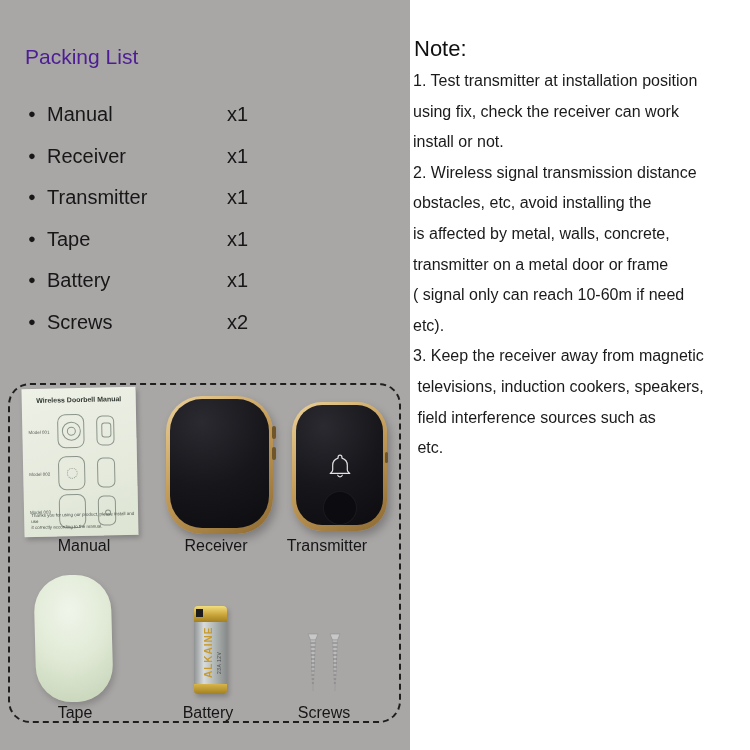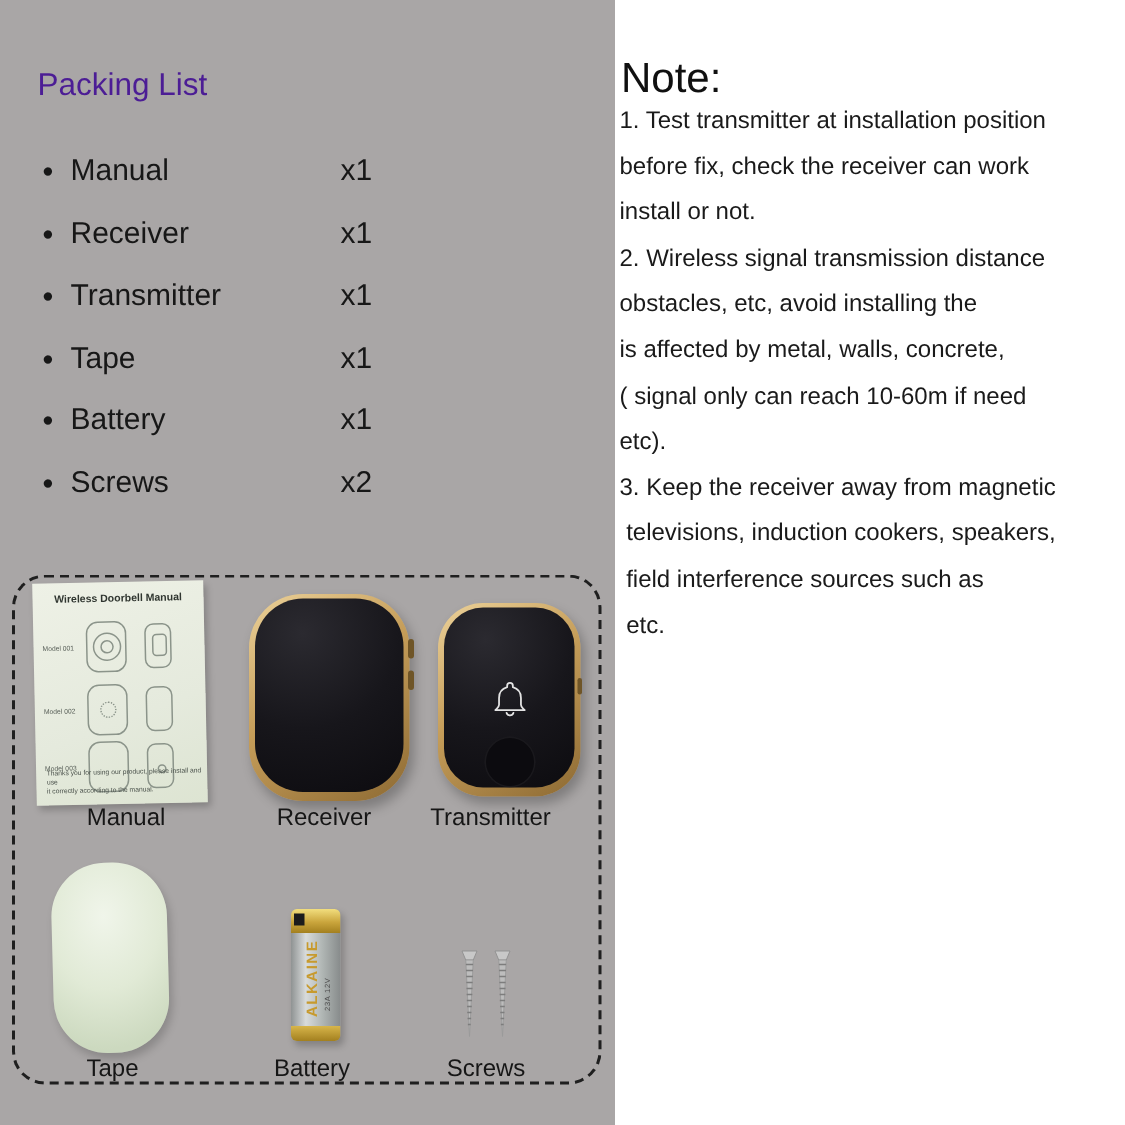--- a/index.html
+++ b/index.html
@@ -90,21 +90,21 @@
   
   .prod-label{position:absolute;transform:translateX(-50%);font-size:16px;color:#161616;white-space:nowrap;}
   .lbl-manual{left:84px;top:537px;}
   .lbl-receiver{left:216px;top:537px;}
   .lbl-transmitter{left:327px;top:537px;}
   .lbl-tape{left:75px;top:704px;}
   .lbl-battery{left:208px;top:704px;}
   .lbl-screws{left:324px;top:704px;}
 
   
-  .note-title{position:absolute;left:414px;top:36px;font-size:28px;color:#101010;}
+  .note-title{position:absolute;left:414px;top:36px;font-size:22px;color:#101010;}
   .note-lines{position:absolute;left:413px;top:72px;width:337px;}
   .note-line{height:30.6px;font-size:16px;color:#1a1a1a;white-space:pre;}
 </style>
 </head>
 <body>
 
 <div class="page">
 
   <div class="gray-panel"></div>
 
@@ -215,25 +215,26 @@
   <div class="prod-label lbl-manual">Manual</div>
   <div class="prod-label lbl-receiver">Receiver</div>
   <div class="prod-label lbl-transmitter">Transmitter</div>
   <div class="prod-label lbl-tape">Tape</div>
   <div class="prod-label lbl-battery">Battery</div>
   <div class="prod-label lbl-screws">Screws</div>
 
   <div class="note-title">Note:</div>
   <div class="note-lines">
     <div class="note-line">1. Test transmitter at installation position</div>
-    <div class="note-line">before fix, check the receiver can work</div>
+    <div class="note-line">using fix, check the receiver can work</div>
     <div class="note-line">install or not.</div>
     <div class="note-line">2. Wireless signal transmission distance</div>
     <div class="note-line">obstacles, etc, avoid installing the</div>
     <div class="note-line">is affected by metal, walls, concrete,</div>
+    <div class="note-line">transmitter on a metal door or frame</div>
     <div class="note-line">( signal only can reach 10-60m if need</div>
     <div class="note-line">etc).</div>
     <div class="note-line">3. Keep the receiver away from magnetic</div>
     <div class="note-line"> televisions, induction cookers, speakers,</div>
     <div class="note-line"> field interference sources such as</div>
     <div class="note-line"> etc.</div>
   </div>
 
 </div>
 

